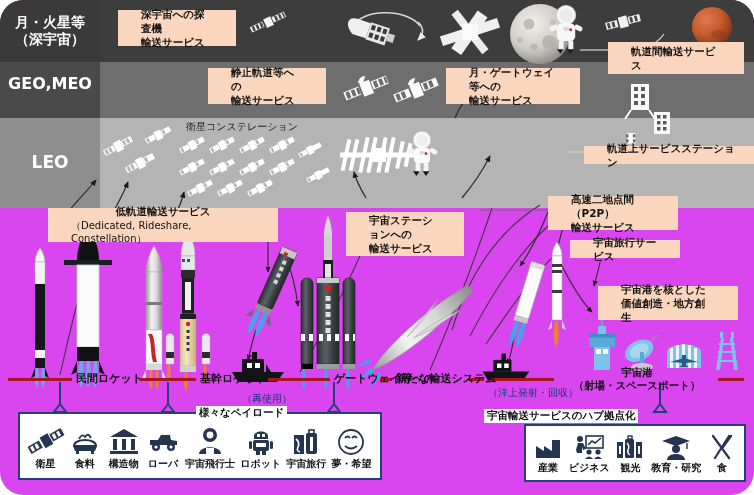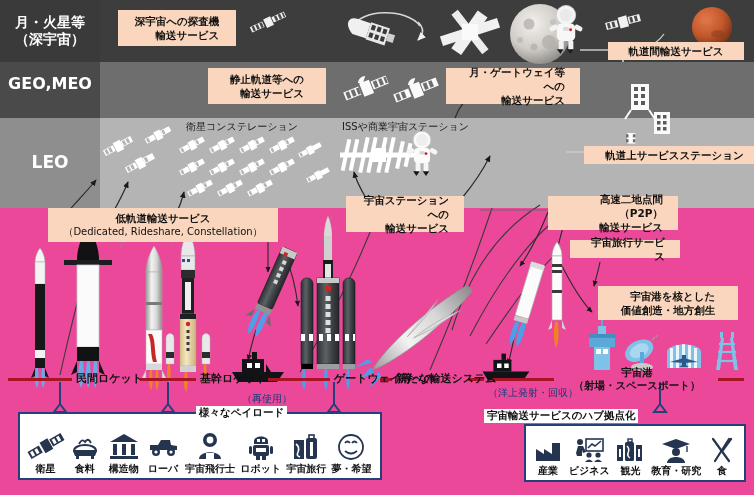--- a/index.html
+++ b/index.html
@@ -1,52 +1,52 @@
 <!DOCTYPE html>
 <html><head>
 <meta charset="utf-8">
 <style>
   html,body{margin:0;padding:0;background:#fff;}
   body{font-family:"DejaVu Sans","Liberation Sans",sans-serif;}
-  #root{position:relative;width:754px;height:495px;overflow:hidden;background:#ec4899;}
+  #root{position:relative;width:754px;height:495px;overflow:hidden;background:#d946ef;border-radius:23px;}
 
   
   .band{position:absolute;left:0;width:754px;}
   .band-deep{top:0;height:62px;background:#3a3a3a;}
   .band-geo{top:62px;height:56px;background:#4a4a4a;}
   .band-leo{top:118px;height:90px;background:#b4b4b4;}
   .band-deep-right{position:absolute;left:100px;top:0;width:654px;height:62px;background:#3d3d3d;}
   .band-geo-right{position:absolute;left:100px;top:62px;width:654px;height:56px;background:#6e6e6e;}
   .band-leo-left{position:absolute;left:0;top:118px;width:100px;height:90px;background:#8e8e8e;}
 
   .band-label{position:absolute;left:0;width:100px;color:#fff;font-weight:bold;
     display:flex;align-items:center;justify-content:center;text-align:center;line-height:1.25;}
   .bl-deep{top:0;height:62px;font-size:14px;}
   .bl-geo{top:62px;height:44px;font-size:16px;}
   .bl-leo{top:118px;height:90px;font-size:17px;}
 
   
   .tag{position:absolute;background:#f9d6bd;color:#111;font-weight:bold;
-    font-size:10.5px;line-height:1.35;text-align:right;
-    display:flex;align-items:center;justify-content:center;padding:2px 15px;
+    font-size:10.5px;line-height:1.35;text-align:left;
+    display:flex;align-items:center;justify-content:center;padding:2px 23px;
     box-sizing:border-box;white-space:pre-line;}
 
   
   .bandtext{position:absolute;color:#1c1c1c;font-size:10px;font-weight:normal;white-space:nowrap;}
 
   
   .redline{position:absolute;height:2.5px;background:#a81326;}
   .rl-label{position:absolute;font-size:11px;font-weight:bold;color:#111;white-space:nowrap;}
   .rl-sub{position:absolute;font-size:10px;color:#123a78;white-space:nowrap;}
   .rl-sub2{position:absolute;font-size:10.5px;font-weight:bold;color:#111;white-space:nowrap;text-align:center;}
 
   
   .bbox{position:absolute;border:2px solid #24407a;box-sizing:border-box;background:#fff;}
   .bbox-title{position:absolute;font-size:10.5px;font-weight:bold;color:#111;background:#fff;padding:0 3px;white-space:nowrap;}
-  .payrow{position:absolute;display:flex;align-items:flex-end;}
+  .payrow{position:absolute;display:flex;align-items:center;}
   .payitem{display:flex;flex-direction:column;align-items:center;justify-content:flex-end;}
   .payitem .ic{height:30px;display:flex;align-items:flex-end;justify-content:center;}
   .payitem .cap{font-size:10px;font-weight:bold;color:#111;margin-top:1px;white-space:nowrap;}
 
   svg{display:block;overflow:visible;}
   .arr{position:absolute;left:0;top:0;pointer-events:none;}
 </style>
 </head>
 <body>
 
@@ -625,36 +625,35 @@
 
     <g stroke="#24407a" stroke-width="2" fill="none">
       <path d="M60,382 L60,404 L54,412 L66,412 L60,404"></path>
       <path d="M168,382 L168,404 L162,412 L174,412 L168,404"></path>
       <path d="M334,382 L334,404 L328,412 L340,412 L334,404"></path>
       <path d="M660,382 L660,404 L654,412 L666,412 L660,404"></path>
     </g>
   </svg>
 
   <div class="bandtext" style="left:186px;top:120px;">衛星コンステレーション</div>
-  <div class="bandtext" style="left:342px;top:120px;">ISSや商業宇宙ステーション</div>
 
   <div class="tag" style="left:118px;top:10px;width:118px;height:36px;">深宇宙への探査機
 輸送サービス</div>
 
-  <div class="tag" style="left:608px;top:42px;width:136px;height:18px;">軌道間輸送サービス</div>
+  <div class="tag" style="left:608px;top:42px;width:136px;height:32px;">軌道間輸送サービス</div>
 
   <div class="tag" style="left:208px;top:68px;width:118px;height:36px;">静止軌道等への
 輸送サービス</div>
 
   <div class="tag" style="left:446px;top:68px;width:134px;height:36px;">月・ゲートウェイ等への
 輸送サービス</div>
 
   <div class="tag" style="left:584px;top:146px;width:181px;height:18px;">軌道上サービスステーション</div>
 
-  <div class="tag" style="left:346px;top:196px;width:118px;height:36px;">宇宙ステーションへの
+  <div class="tag" style="left:346px;top:212px;width:118px;height:44px;">宇宙ステーションへの
 輸送サービス</div>
 
   <div class="tag" style="left:48px;top:208px;width:230px;height:34px;flex-direction:column;">
     <span>低軌道輸送サービス</span>
     <span style="font-weight:normal;font-size:10px;">（Dedicated, Rideshare, Constellation）</span>
   </div>
 
   <div class="tag" style="left:548px;top:196px;width:130px;height:34px;">高速二地点間（P2P）
 輸送サービス</div>
 

